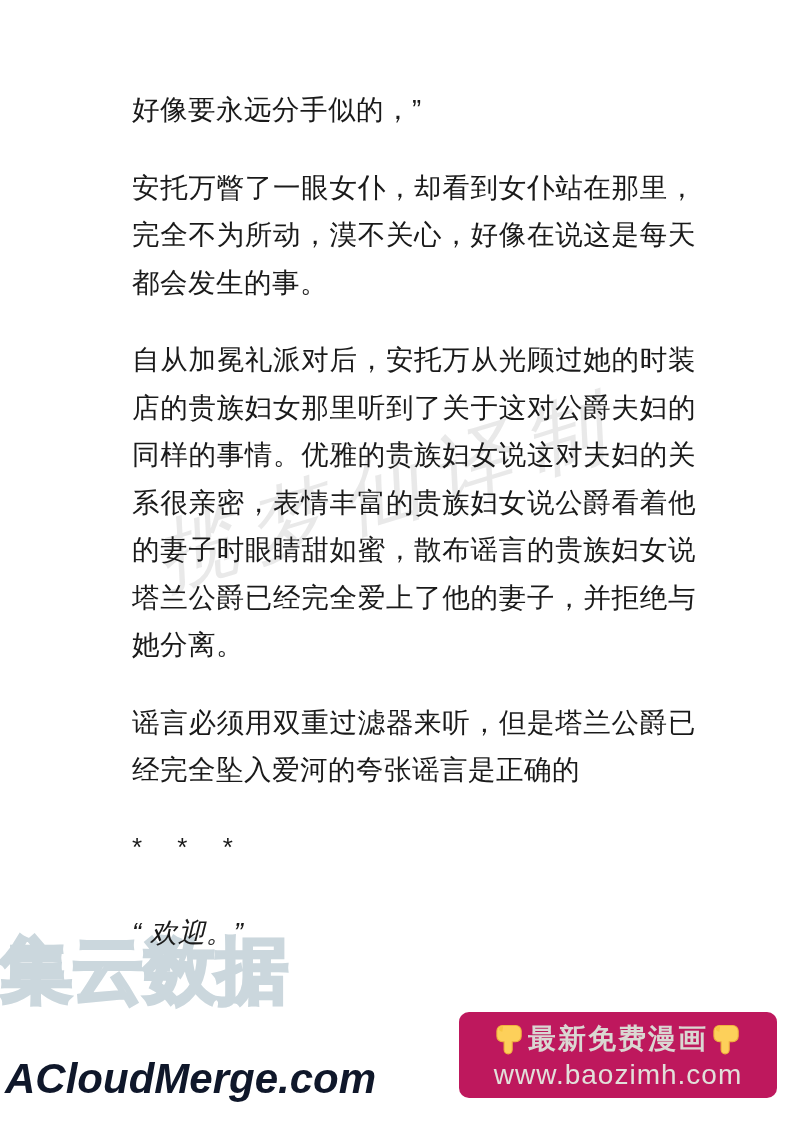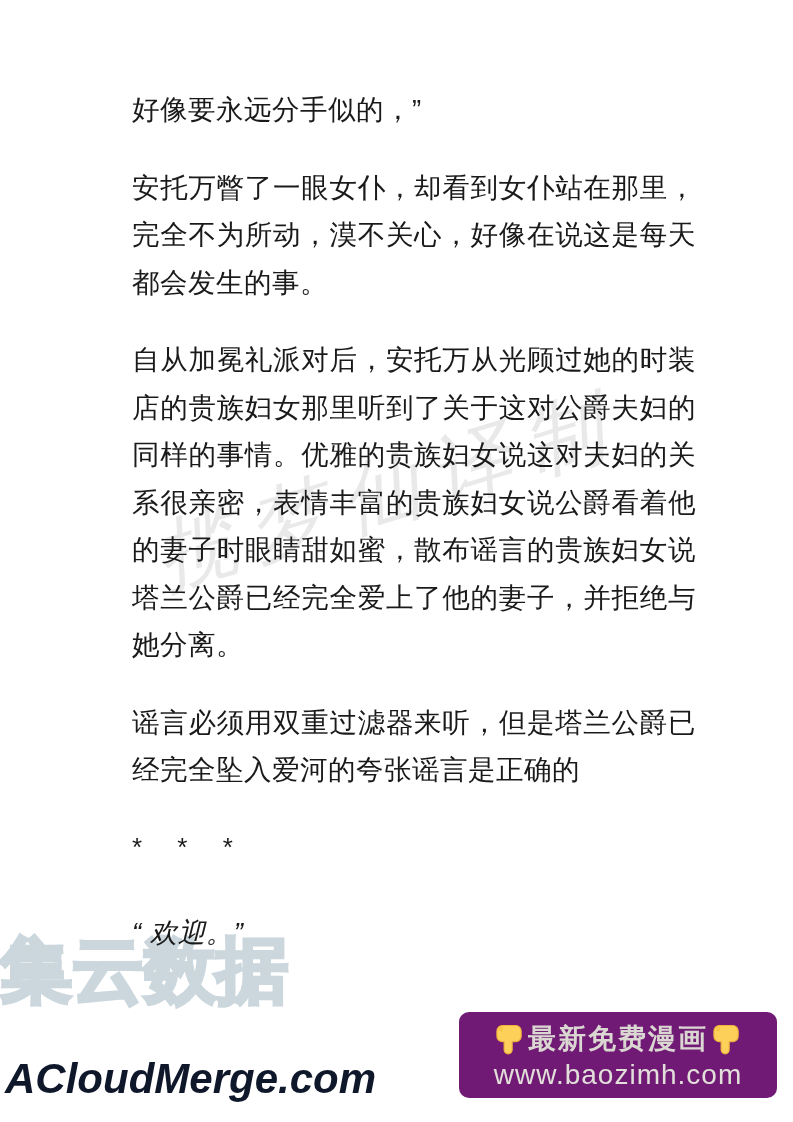--- a/index.html
+++ b/index.html
@@ -33,21 +33,21 @@
     white-space:nowrap;pointer-events:none;
   }
   .domain-watermark{
     position:absolute;left:5px;top:1058px;z-index:4;
     font-size:42px;font-weight:bold;font-style:italic;line-height:1;
     color:#0f172a;letter-spacing:0px;white-space:nowrap;
   }
   
   .promo-bar{
     position:absolute;left:459px;top:1012px;width:318px;height:86px;z-index:1;
-    background:#701a75;border-radius:10px;
+    background:#be185d;border-radius:10px;
     display:flex;flex-direction:column;align-items:center;justify-content:center;
   }
   .promo-line1{
     display:flex;align-items:center;gap:5px;
     color:#dad7d2;font-size:28px;font-weight:bold;letter-spacing:2px;
   }
   .promo-line2{
     color:#e2dfda;font-size:28px;letter-spacing:1px;margin-top:1px;
   }
   .hand-icon{width:27px;height:32px;display:inline-block;}

